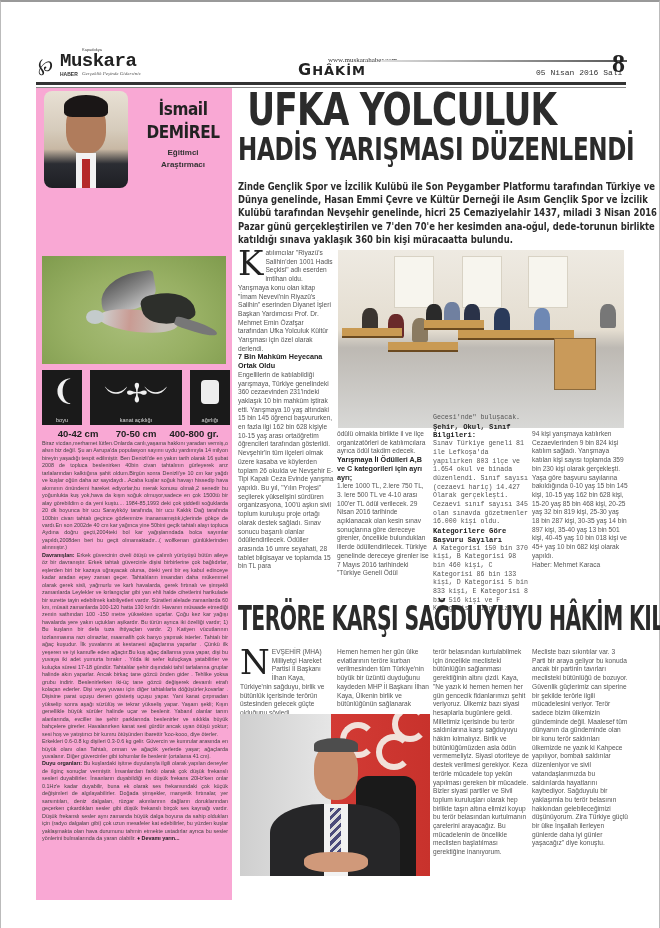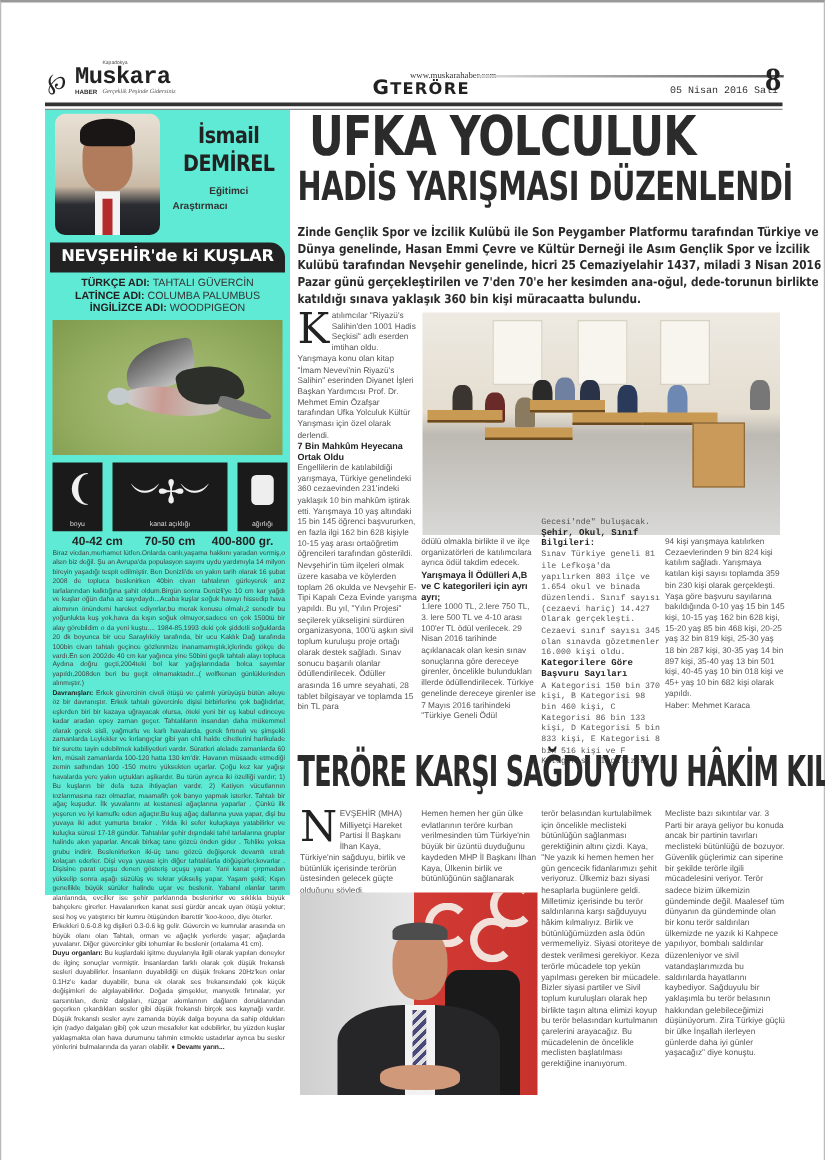--- a/index.html
+++ b/index.html
@@ -18,30 +18,30 @@
   .section-title { position: absolute; left: 268px; top: 12px; font-family: "DejaVu Sans", sans-serif; font-weight: bold; font-size: 13px; letter-spacing: 1px; color: #222; }
   .section-title .big { font-size: 16px; }
   .site-url { position: absolute; left: 298px; top: 8px; font-family: "Liberation Serif", serif; font-size: 7px; color: #333; }
   .url-line { position: absolute; left: 352px; top: 12px; width: 245px; height: 2px; background: linear-gradient(to right, #ddd, #555); }
   .date { position: absolute; left: 506px; top: 20px; font-family: Liberation Mono, monospace; font-size: 8px; color: #333; }
   .page-num { position: absolute; left: 582px; top: 2px; font-family: "Liberation Serif", serif; font-size: 26px; font-weight: bold; color: #222; line-height: 28px; }
   .head-rule { position: absolute; left: 36px; top: 82px; width: 590px; height: 3px; background: #333; }
   .head-rule2 { position: absolute; left: 36px; top: 87px; width: 590px; height: 1px; background: #888; }
 
   
-  .left-col { position: absolute; left: 36px; top: 88px; width: 196px; height: 628px; background: #5eead4; }
+  .left-col { position: absolute; left: 36px; top: 88px; width: 196px; height: 812px; background: #f9a8d4; }
   .author-photo { position: absolute; left: 8px; top: 3px; width: 84px; height: 97px; border-radius: 8px; background: linear-gradient(180deg, #e8e0d4 0%, #d6ccbc 40%, #c8b8a4 60%, #2b2d33 75%, #1e1f24 100%); overflow: hidden; }
   .author-photo .face { position: absolute; left: 22px; top: 10px; width: 40px; height: 52px; border-radius: 45% 45% 40% 40%; background: #b07c5c; }
   .author-photo .hair { position: absolute; left: 20px; top: 4px; width: 44px; height: 22px; border-radius: 50% 50% 20% 20%; background: #1a1616; }
   .author-photo .shirt { position: absolute; left: 32px; top: 62px; width: 20px; height: 35px; background: #f2f2f2; }
   .author-photo .tie { position: absolute; left: 38px; top: 68px; width: 8px; height: 29px; background: #b52a2a; }
   .author-name1 { position: absolute; left: 102px; top: 10px; width: 90px; text-align: center; font-family: "DejaVu Sans", sans-serif; font-weight: bold; font-size: 18px; color: #222; letter-spacing: -0.5px; transform: scaleX(0.85); }
   .author-name2 { position: absolute; left: 102px; top: 33px; width: 90px; text-align: center; font-family: "DejaVu Sans", sans-serif; font-weight: bold; font-size: 18px; color: #222; letter-spacing: -0.5px; transform: scaleX(0.85); }
   .author-role1 { position: absolute; left: 102px; top: 60px; width: 90px; text-align: center; font-size: 8px; font-weight: bold; color: #333; }
-  .author-role2 { position: absolute; left: 102px; top: 72px; width: 90px; text-align: left; font-size: 8px; font-weight: bold; color: #333; }
+  .author-role2 { position: absolute; left: 102px; top: 72px; width: 90px; text-align: center; font-size: 8px; font-weight: bold; color: #333; }
 
   .column-banner { position: absolute; left: 4px; top: 106px; width: 188px; height: 24px; background: #222; border-radius: 0 12px 0 0; color: #fff; text-align: center; font-family: "DejaVu Sans", sans-serif; font-weight: bold; font-size: 13px; line-height: 24px; letter-spacing: -0.3px; }
   .bird-names { position: absolute; left: 4px; top: 133px; width: 188px; text-align: center; font-size: 8.5px; line-height: 10px; color: #333; }
   .bird-names b { color: #222; }
 
   .bird-photo { position: absolute; left: 6px; top: 168px; width: 184px; height: 108px; background: radial-gradient(ellipse at 50% 60%, #a9be7a 0%, #98b064 50%, #7f9b4d 100%); overflow: hidden; }
   .bird-body { position: absolute; left: 56px; top: 54px; width: 80px; height: 22px; border-radius: 50%; background: linear-gradient(90deg, #cfd4d4, #c99b93 40%, #c6c0b8 80%); transform: rotate(6deg); }
   .bird-head { position: absolute; left: 44px; top: 54px; width: 18px; height: 14px; border-radius: 50%; background: #c4cbcc; }
   .bird-wing1 { position: absolute; left: 58px; top: 18px; width: 56px; height: 36px; background: linear-gradient(160deg, #444 0%, #888 50%, #d6d6d6 100%); border-radius: 70% 10% 50% 20%; transform: rotate(-10deg); }
   .bird-wing2 { position: absolute; left: 100px; top: 36px; width: 52px; height: 32px; background: #2d2f2b; border-radius: 20% 70% 20% 60%; transform: rotate(-12deg); }
@@ -92,48 +92,42 @@
 <div class="page-border"></div>
 
 <div class="masthead">
   <div class="logo">
     <span class="logo-swirl">℘</span>
     <span class="logo-small">Kapadokya</span>
     <span class="logo-name">Muskara</span>
     <span class="logo-sub">HABER</span>
     <span class="logo-tag">Gerçeklik Peşinde Gidersiniz</span>
   </div>
-  <div class="section-title"><span class="big">G</span><span>TERÖRE</span></div>
+  <div class="section-title"><span class="big">G</span><span>HÂKİM</span></div>
   <div class="site-url">www.muskarahaber.com</div>
   <div class="url-line"></div>
   <div class="date">05 Nisan 2016 Salı</div>
   <div class="page-num">8</div>
 </div>
 <div class="head-rule"></div>
 <div class="head-rule2"></div>
 
 <div class="left-col">
   <div class="author-photo">
     <div class="face"></div>
       <div class="hair"></div>
       <div class="shirt"></div>
       <div class="tie"></div>
   </div>
   <div class="author-name1">İsmail</div>
   <div class="author-name2">DEMİREL</div>
   <div class="author-role1">Eğitimci</div>
   <div class="author-role2">Araştırmacı</div>
 
-  <div class="column-banner">NEVŞEHİR'de ki KUŞLAR</div>
-
-  <div class="bird-names">
-    <div><b>TÜRKÇE ADI:</b><span> TAHTALI GÜVERCİN</span></div>
-    <div><b>LATİNCE ADI:</b><span> COLUMBA PALUMBUS</span></div>
-    <div><b>İNGİLİZCE ADI:</b><span> WOODPIGEON</span></div>
-  </div>
+
 
   <div class="bird-photo">
     <div class="bird-wing1"></div>
     <div class="bird-body"></div>
     <div class="bird-head"></div>
     <div class="bird-wing2"></div>
     <div class="bird-tail"></div>
   </div>
 
   <div class="stat-box" style="left:6px;width:40px;">

